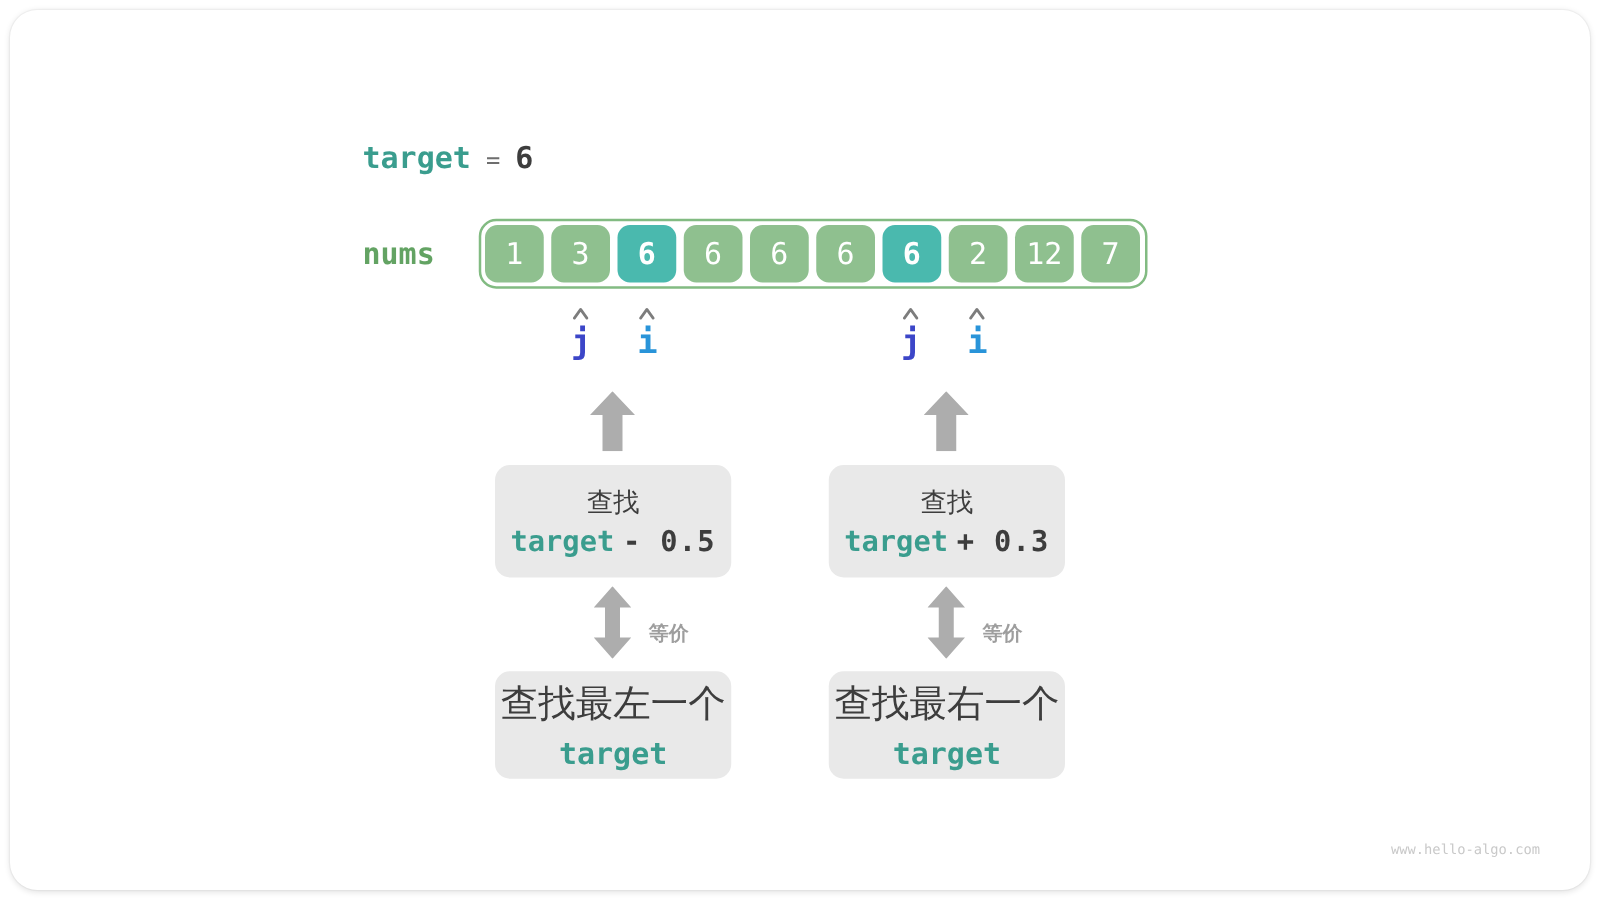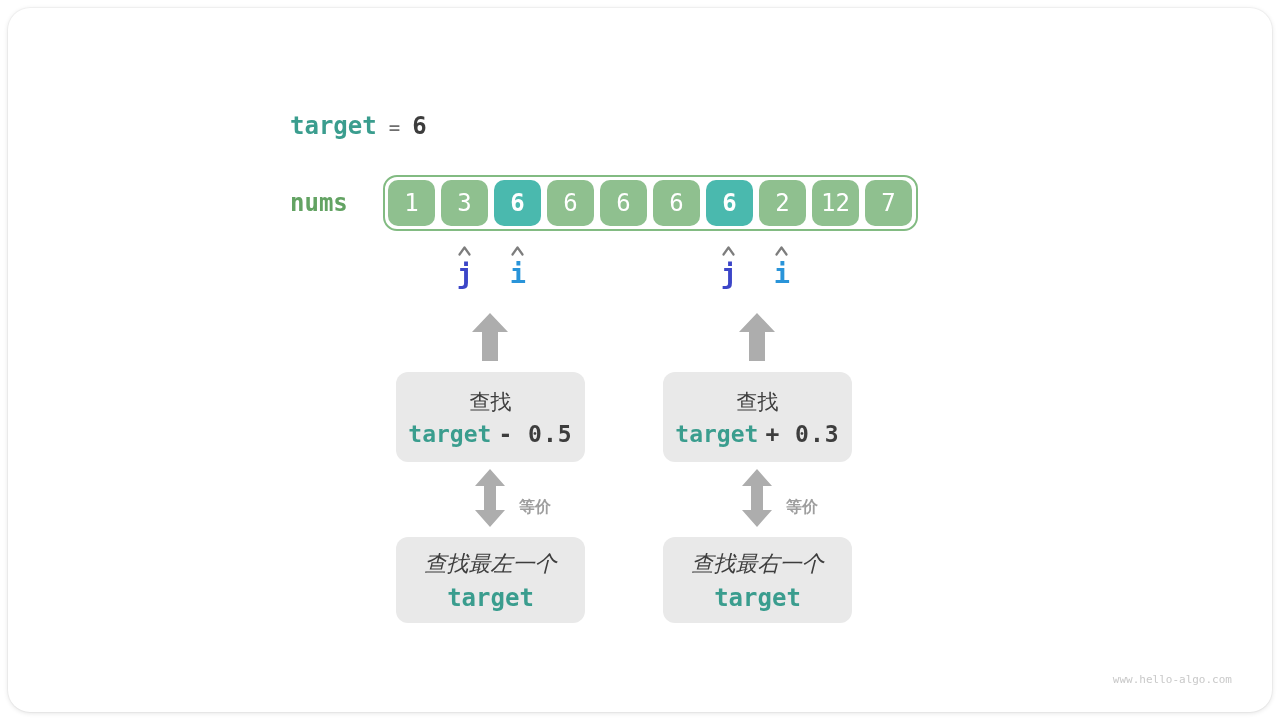--- a/index.html
+++ b/index.html
@@ -47,21 +47,21 @@
   .updown-arrow{position:absolute;top:469px;color:var(--arrow-gray);}
   .updown-arrow.a-left{left:475px;} .updown-arrow.a-right{left:742px;}
 
   
   .gbox{position:absolute;width:189px;background:var(--box-bg);border-radius:12px;
         display:flex;flex-direction:column;align-items:center;justify-content:center;gap:5px;}
   .search-box{top:372px;height:90px;}
   .result-box{top:537px;height:86px;}
   .col-left{left:396px;} .col-right{left:663px;}
   .box-line1{font-size:21px;color:var(--dark-text);}
-  .result-box .box-line1{font-size:22px;font-style:italic;}
+  .result-box .box-line1{font-size:30px;}
   .box-line2{display:flex;align-items:baseline;font-weight:bold;font-size:23px;}
   .expr-keyword{color:var(--code-teal);}
   .expr-op{color:var(--dark-text);margin-left:7px;letter-spacing:1px;}
   .result-keyword{font-size:24px;font-weight:bold;color:var(--code-teal);}
 
   
   .equiv-label{position:absolute;top:482px;font-size:16px;font-weight:bold;color:var(--equiv-gray);margin-top:15px;}
   .equiv-label.e-left{left:519px;} .equiv-label.e-right{left:786px;}
 
   .watermark{position:absolute;right:48px;top:673px;font-size:11px;color:var(--watermark-gray);}

